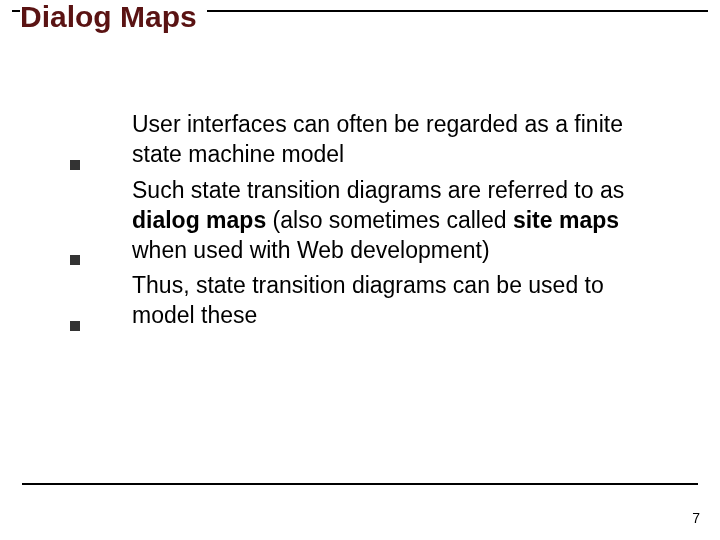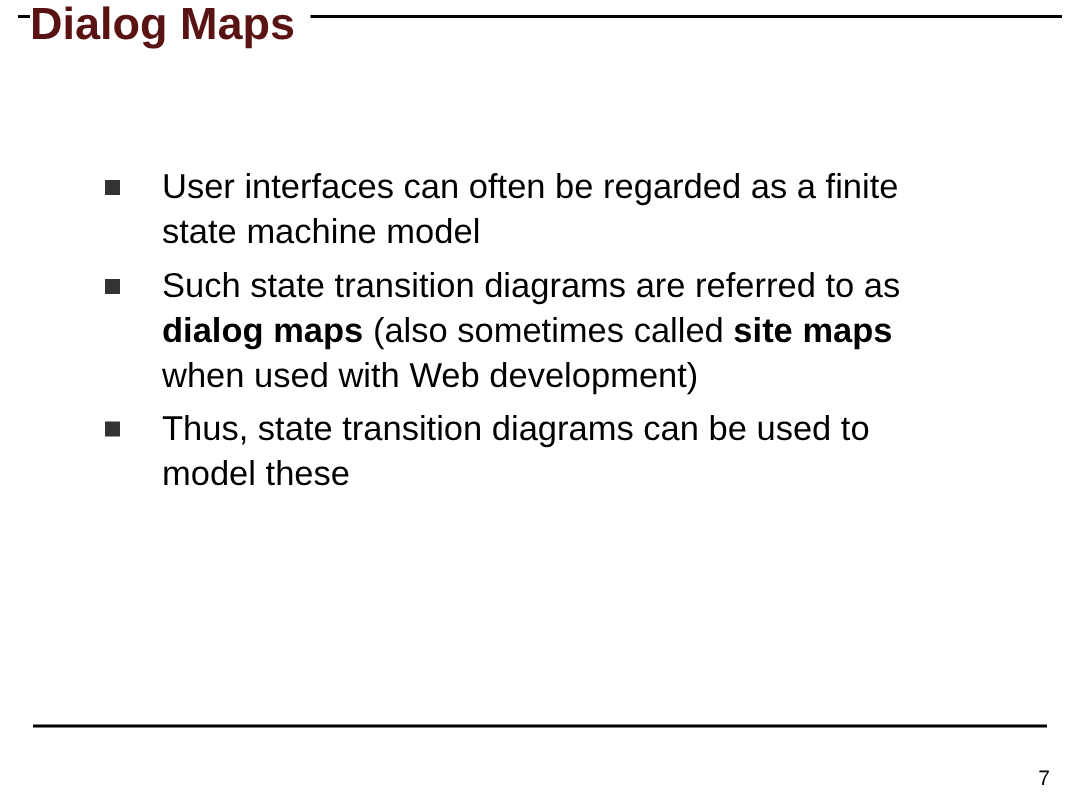--- a/index.html
+++ b/index.html
@@ -40,22 +40,23 @@
     color: #5a1313;
   }
   .body {
     position: absolute;
     left: 70px;
     top: 110px;
     right: 90px;
   }
   .bullet-row {
     display: flex;
-    align-items: flex-start;
+    align-items: flex-end;
     margin-bottom: 6px;
+    gap: 24px;
   }
   .bullet-marker {
     width: 10px;
     height: 10px;
     background: #333;
     margin-top: 10px;
     margin-right: 28px;
     flex: 0 0 auto;
   }
   .bullet-text {

